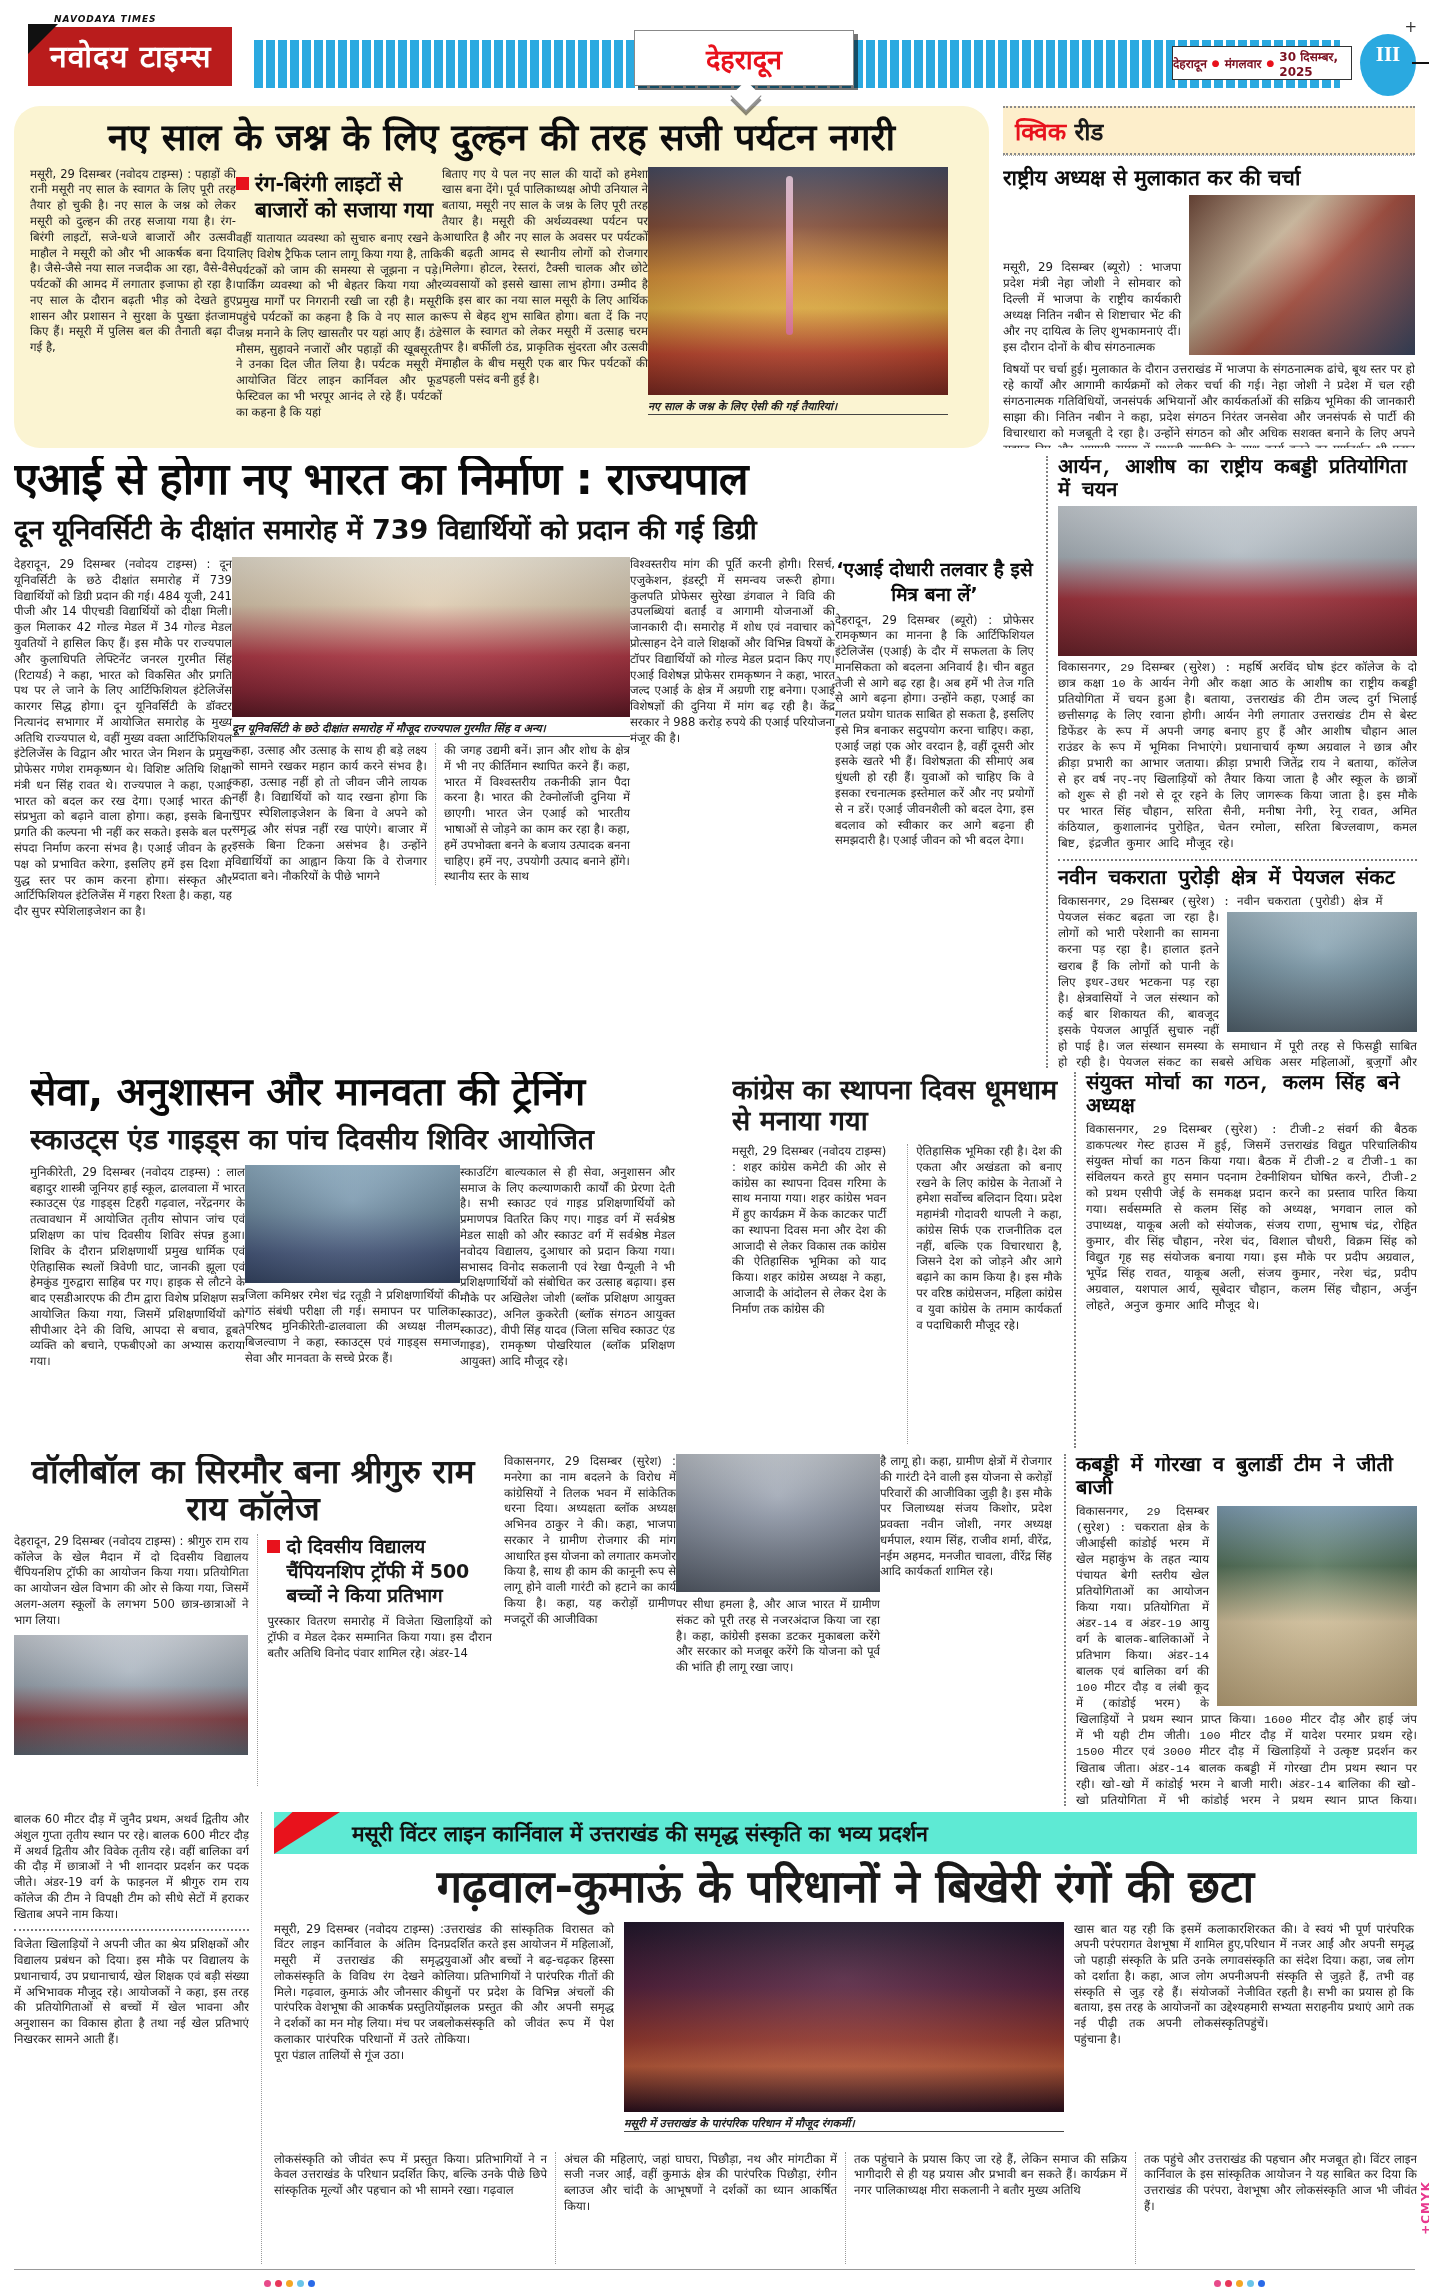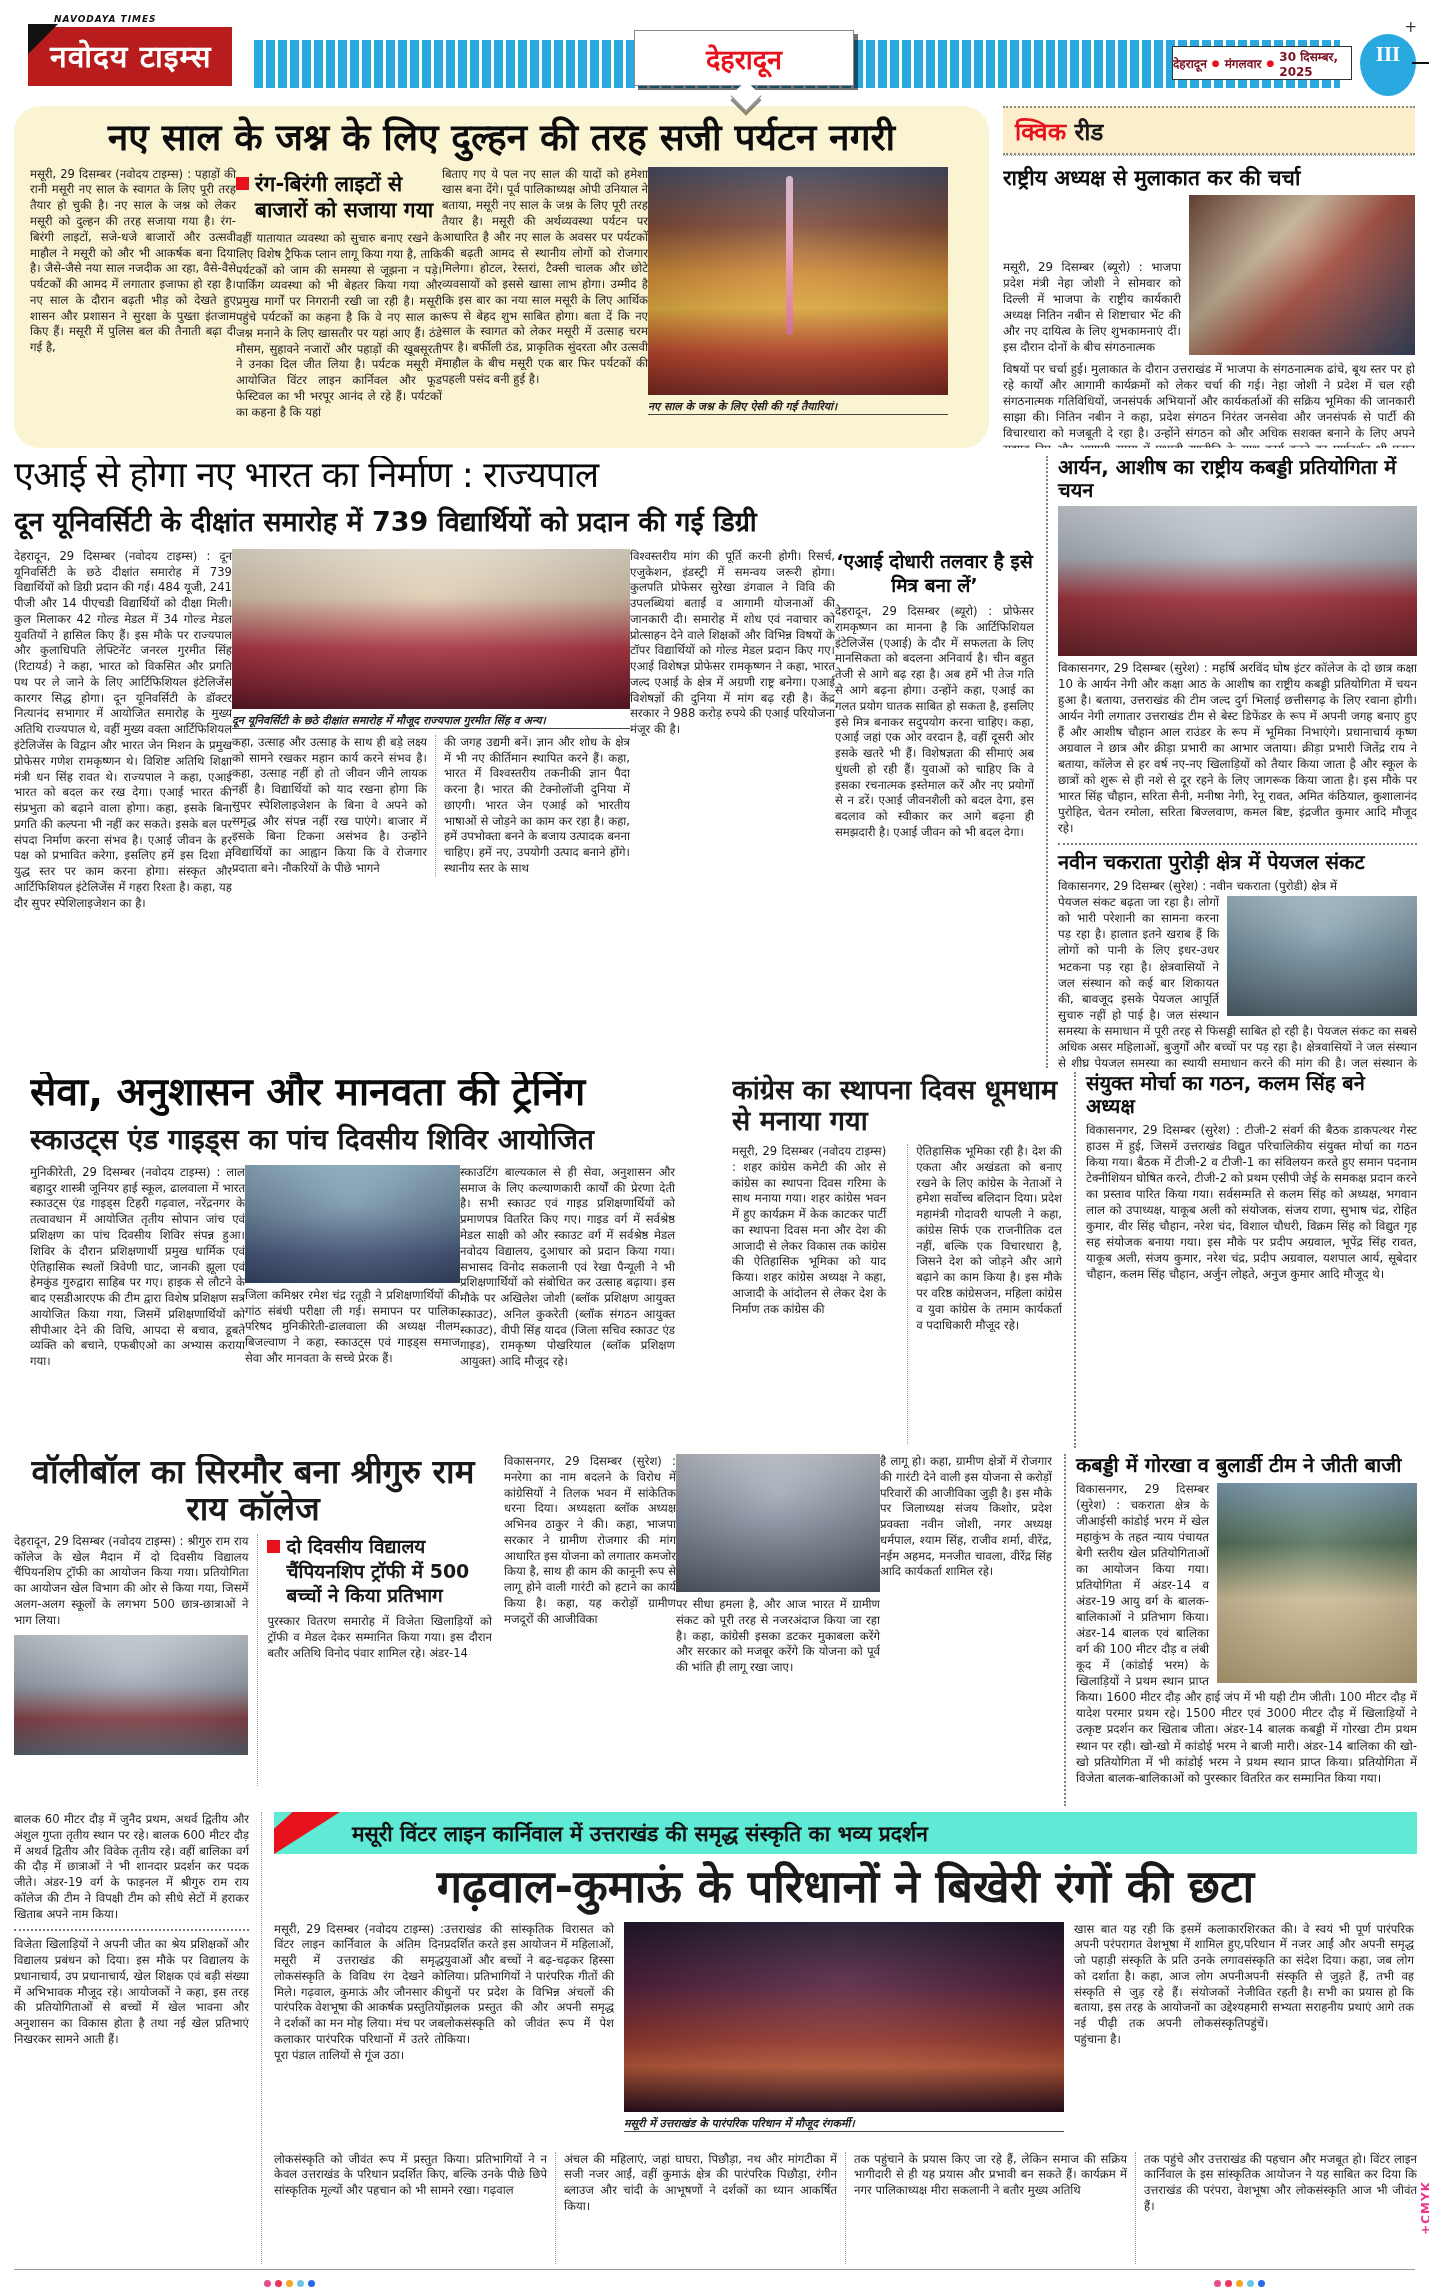--- a/index.html
+++ b/index.html
@@ -32,21 +32,21 @@
   .circle-line { position:absolute; left:1398px; top:56px; width:24px; border-top:2px solid #111; }
   .reg-plus { position:absolute; right:0px; top:12px; font-size:15px; color:#333; }
 
   
   .bodytext { font-size:11.6px; line-height:1.36; text-align:justify; color:#1c1c1c; }
   .caption { font-size:11px; font-style:italic; font-weight:600; color:#222; padding:3px 0 1px;
              border-bottom:1px solid #444; }
   .ph { position:relative; width:100%; }
   .ph::after { content:""; position:absolute; inset:0; background:radial-gradient(ellipse at 50% 30%,rgba(255,255,255,.14),rgba(0,0,0,.22)); }
   .hr-dot { border-top:2px dotted #777; margin:7px 0 6px; }
-  .rail { border-left:2px dotted #808080; padding-left:10px; }
+  .rail { border-left:2px dotted #808080; padding-left:10px;font-family:Liberation Mono, monospace; }
   .rail h3 { font-size:20px; font-weight:800; color:#0d0d0d; line-height:1.15; margin-bottom:4px; }
   .rail .bodytext { font-size:11.8px; }
 
   
   .rowA { display:flex; margin-top:4px; height:342px; }
   .topstory { width:975px; background:#fbf4d2; border-radius:26px; padding:10px 16px 10px 16px; overflow:hidden; }
   .topstory h1 { font-size:37px; font-weight:800; color:#0d0d0d; text-align:center; line-height:1.1; margin:2px 0 8px; }
   .ts-body { display:flex; height:258px; overflow:hidden; }
   .ts-col { width:206px; flex:none; }
   .pullquote { display:flex; gap:6px; font-size:21px; font-weight:800; line-height:1.25; color:#0d0d0d; margin:4px 0 8px; }
@@ -59,21 +59,21 @@
   .qr-kicker .red { color:#e8121c; }
   .quickread h2 { font-size:21px; font-weight:800; margin:8px 0 4px; color:#0d0d0d; }
   .qr-row { display:flex; gap:8px;align-items:flex-end; }
   .qr-row .bodytext { width:178px; flex:none; font-size:11.8px; }
   .ph-meeting { height:160px; flex:1; background:linear-gradient(135deg,#6e4434 0%,#c7b295 34%,#a64a3a 55%,#3c4a66 100%); }
   .qr-cont { margin-top:6px; font-size:11.8px; }
 
   
   .rowB { display:flex; height:612px; margin-top:8px; }
   .mainstory { width:1020px; flex:none; overflow:hidden; }
-  .mainstory h1 { font-size:36px; font-weight:400; letter-spacing:-1px; color:#0a0a0a; line-height:1.05; }
+  .mainstory h1 { font-size:44px; font-weight:700; letter-spacing:-1px; color:#0a0a0a; line-height:1.05; }
   .mainstory .subhead { font-size:27px; font-weight:700; color:#111; margin:8px 0 10px; }
   .ms-body { display:flex; height:470px; overflow:hidden; }
   .ms-c1 { width:218px; flex:none; }
   .ms-mid { width:398px; flex:none; }
   .ph-convocation { height:160px; background:linear-gradient(180deg,#efe7d6 0%,#dcc9ad 30%,#b23442 62%,#8a2434 84%,#5e1a26 100%); }
   .ms-midcols { display:flex; margin-top:6px; }
   .ms-midcols > * { width:50%; }
   .ms-midcols > * + * { border-left:1px dotted #999; padding-left:8px; margin-left:8px; }
   .ms-c4 { width:205px; flex:none; }
   .sidebox { flex:1; }

